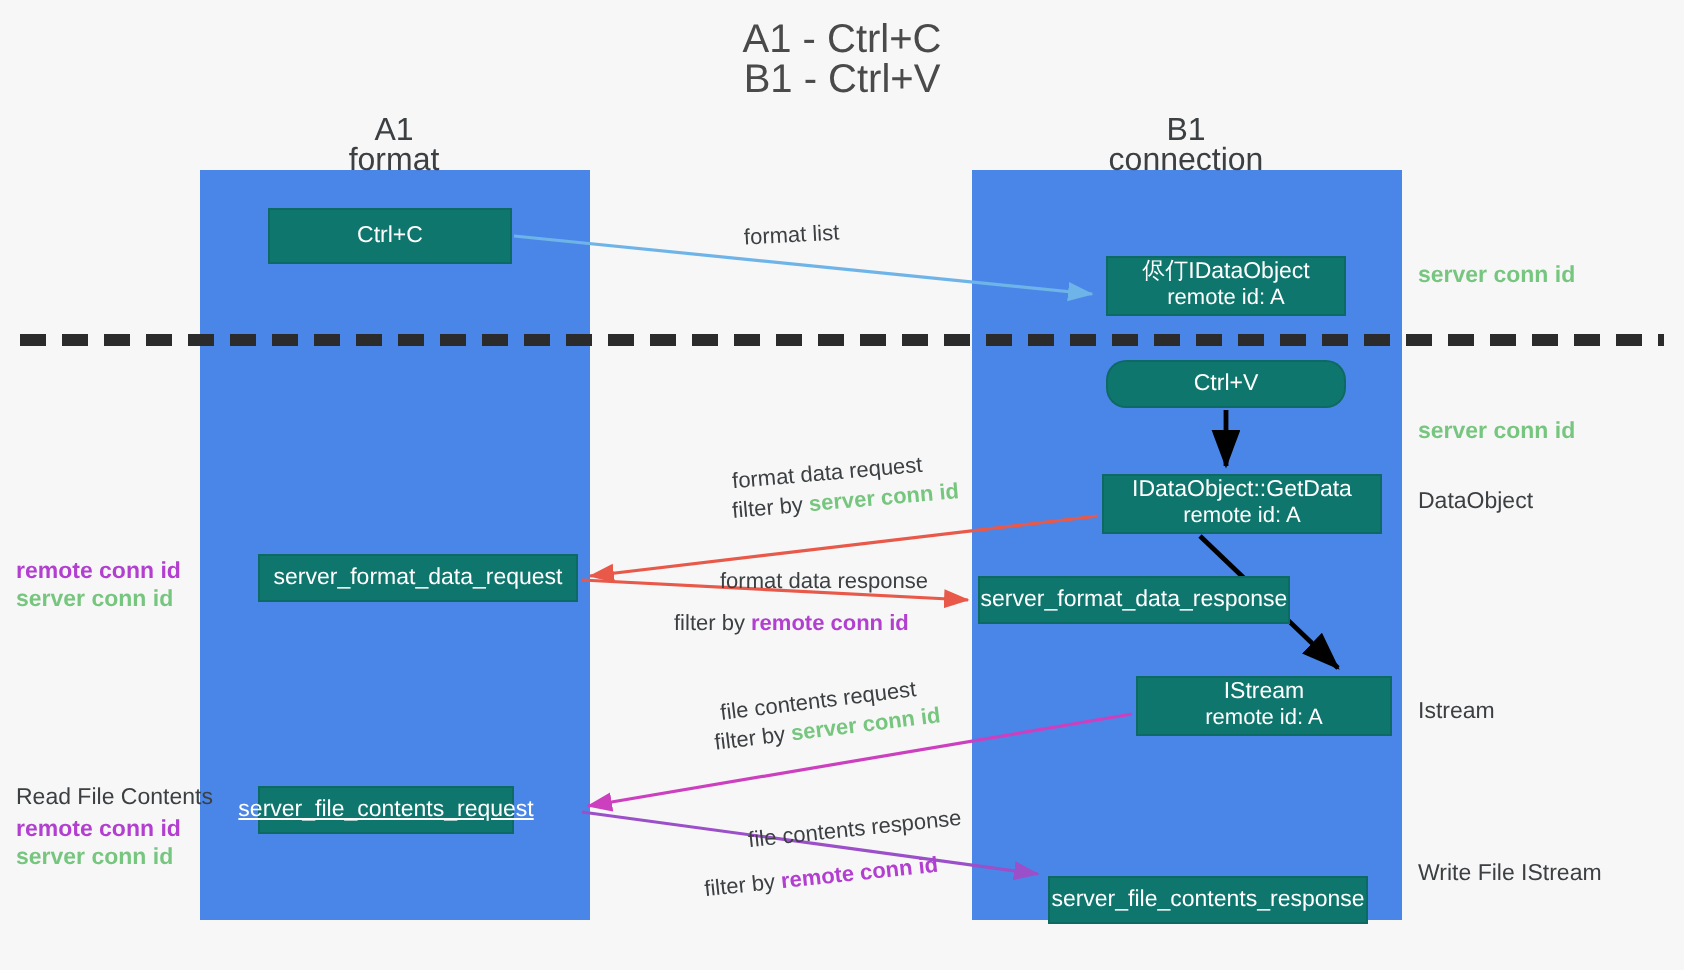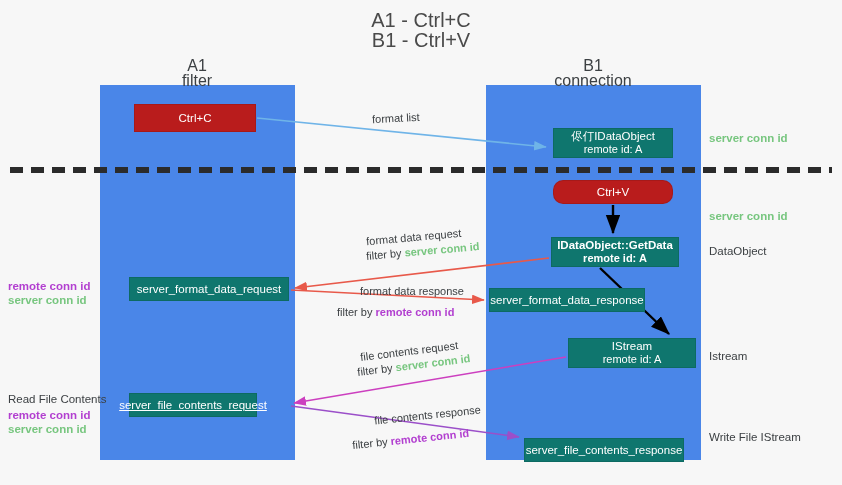--- a/index.html
+++ b/index.html
@@ -32,28 +32,28 @@
   .lane-header .l1{display:block;}
   .lane-header .l2{display:block;}
 
   
   .box{
     position:absolute;box-sizing:border-box;
     display:flex;flex-direction:column;align-items:center;justify-content:center;
     color:#fff;font-size:11.5px;line-height:13px;text-align:center;
     border:1px solid rgba(0,0,0,.10);
   }
-  .box.green{background:#b91c1c;}
+  .box.green{background:#0f766e;}
   .box.orange{background:#0f766e;}
   .box .sub{font-size:11px;line-height:13px;}
 
   #box-ctrlc{left:134px;top:104px;width:122px;height:28px;}
   #box-idataobject{left:553px;top:128px;width:120px;height:30px;}
   #box-ctrlv{left:553px;top:180px;width:120px;height:24px;border-radius:10px;}
-  #box-getdata{left:551px;top:237px;width:128px;height:30px;font-weight:bold;}
+  #box-getdata{left:551px;top:237px;width:140px;height:30px;}
   #box-istream{left:568px;top:338px;width:128px;height:30px;}
   #box-sfdreq{left:129px;top:277px;width:160px;height:24px;}
   #box-sfdresp{left:489px;top:288px;width:156px;height:24px;}
   #box-sfcreq{left:129px;top:393px;width:128px;height:24px;text-decoration:underline;}
   #box-sfcresp{left:524px;top:438px;width:160px;height:24px;justify-content:center;}
 
   
   .right-label{position:absolute;font-size:11.5px;color:#3c4043;}
   .green-txt{color:#77c67f;font-weight:bold;}
   .purple-txt{color:#b23fd0;font-weight:bold;}
@@ -101,21 +101,21 @@
   <div class="title">
     <div>A1 - Ctrl+C</div>
     <div>B1 - Ctrl+V</div>
   </div>
 
   <div class="lane" id="lane-a1"></div>
   <div class="lane" id="lane-b1"></div>
 
   <div class="lane-header" id="hdr-a1">
     <span class="l1">A1</span>
-    <span class="l2">filter</span>
+    <span class="l2">format</span>
   </div>
   <div class="lane-header" id="hdr-b1">
     <span class="l1">B1</span>
     <span class="l2">connection</span>
   </div>
 
   <svg class="arrows" viewBox="0 0 842 485">
     <defs>
       <marker id="ah-blue" markerWidth="9" markerHeight="9" refX="7.5" refY="3" orient="auto">
         <path d="M0,0 L8,3 L0,6 z" fill="#6fb4e8"></path>

